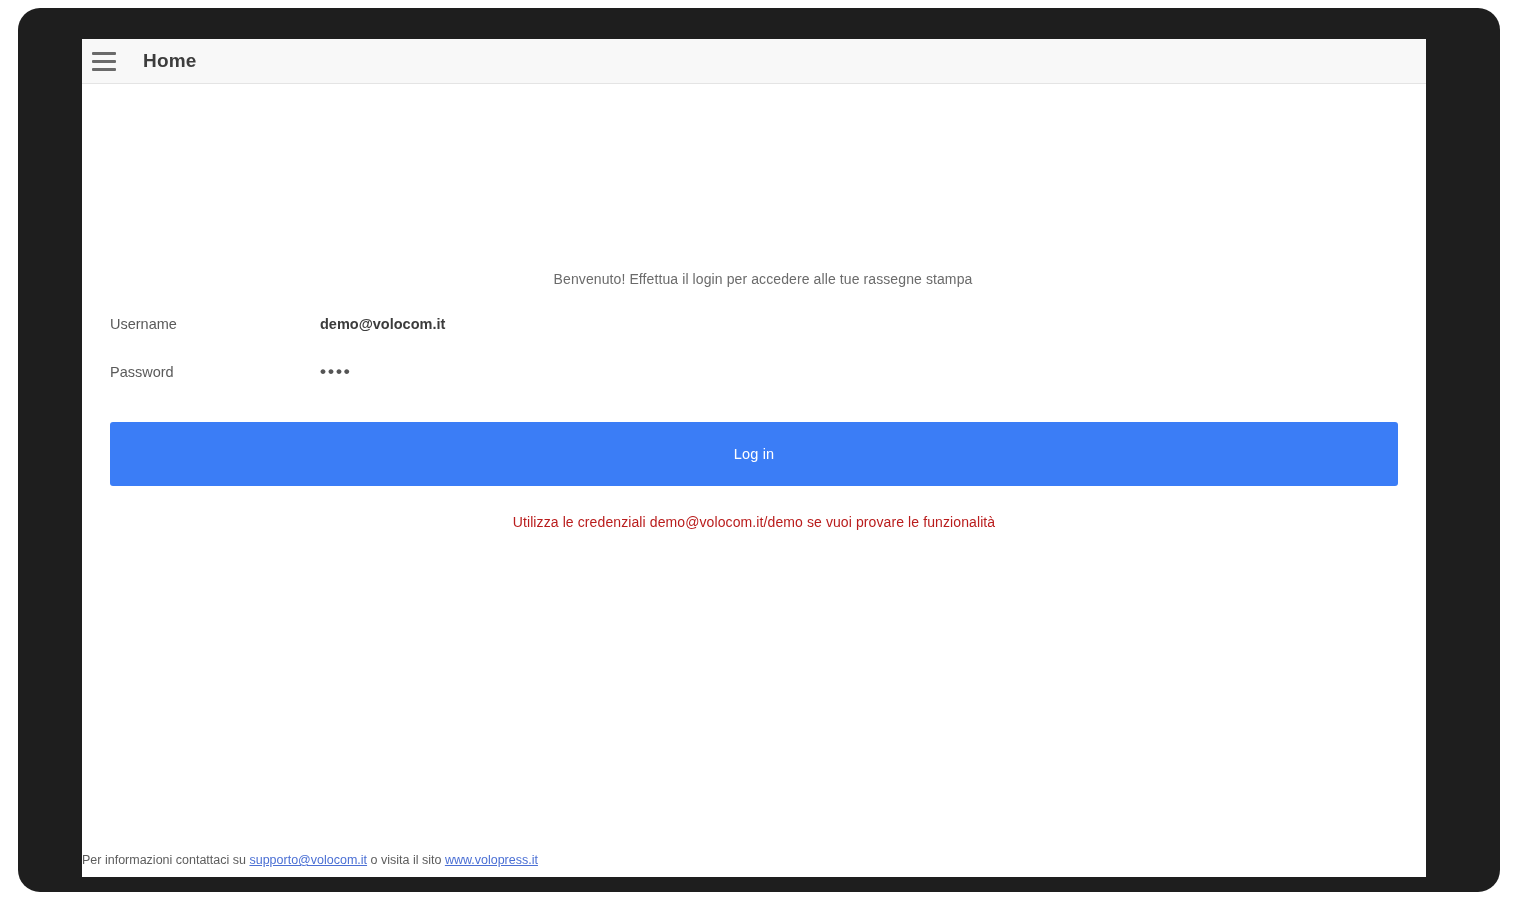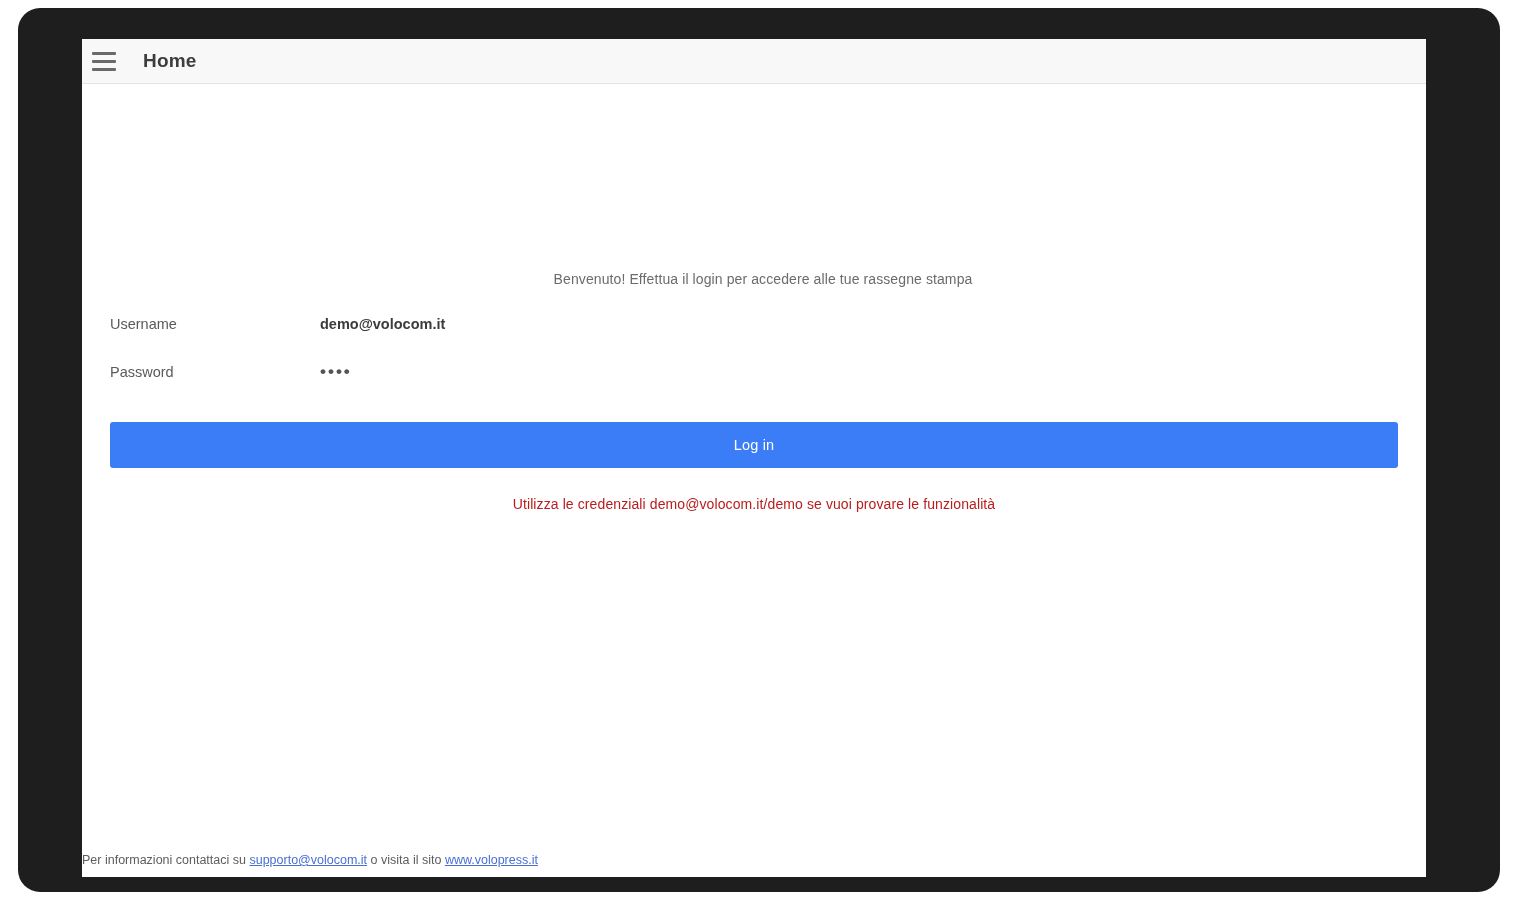--- a/index.html
+++ b/index.html
@@ -122,21 +122,21 @@
   .form-value.pw {
     letter-spacing: 2px;
     font-size: 17px;
     color: #555;
   }
 
   .login-button {
     display: block;
     margin: 20px 28px 0 28px;
     width: calc(100% - 56px);
-    height: 46px;
+    height: 64px;
     background: #3b7df6;
     color: #ffffff;
     border: none;
     border-radius: 3px;
     font-size: 14.5px;
     font-family: "Liberation Sans", sans-serif;
     cursor: pointer;
     letter-spacing: 0.2px;
   }
 

